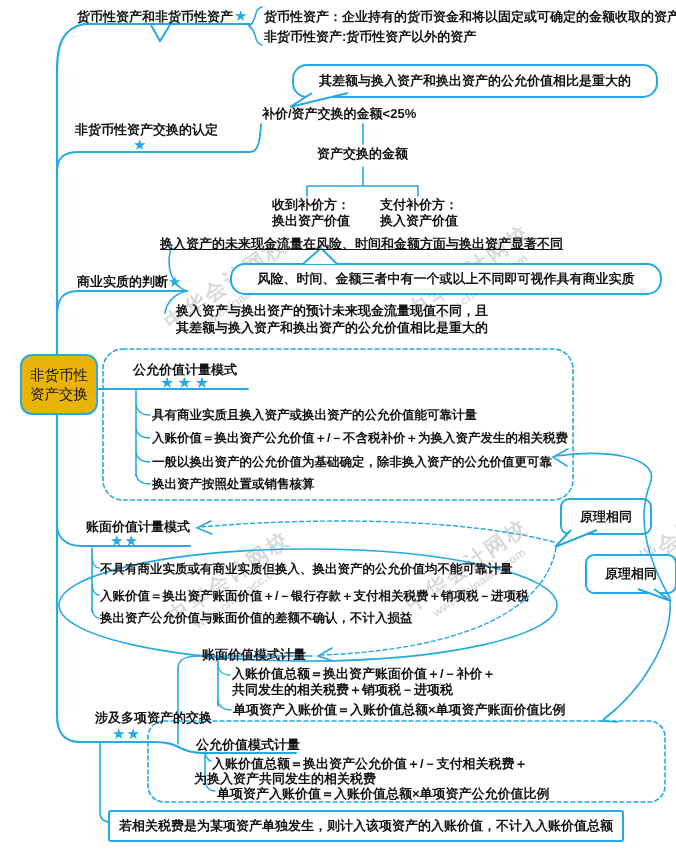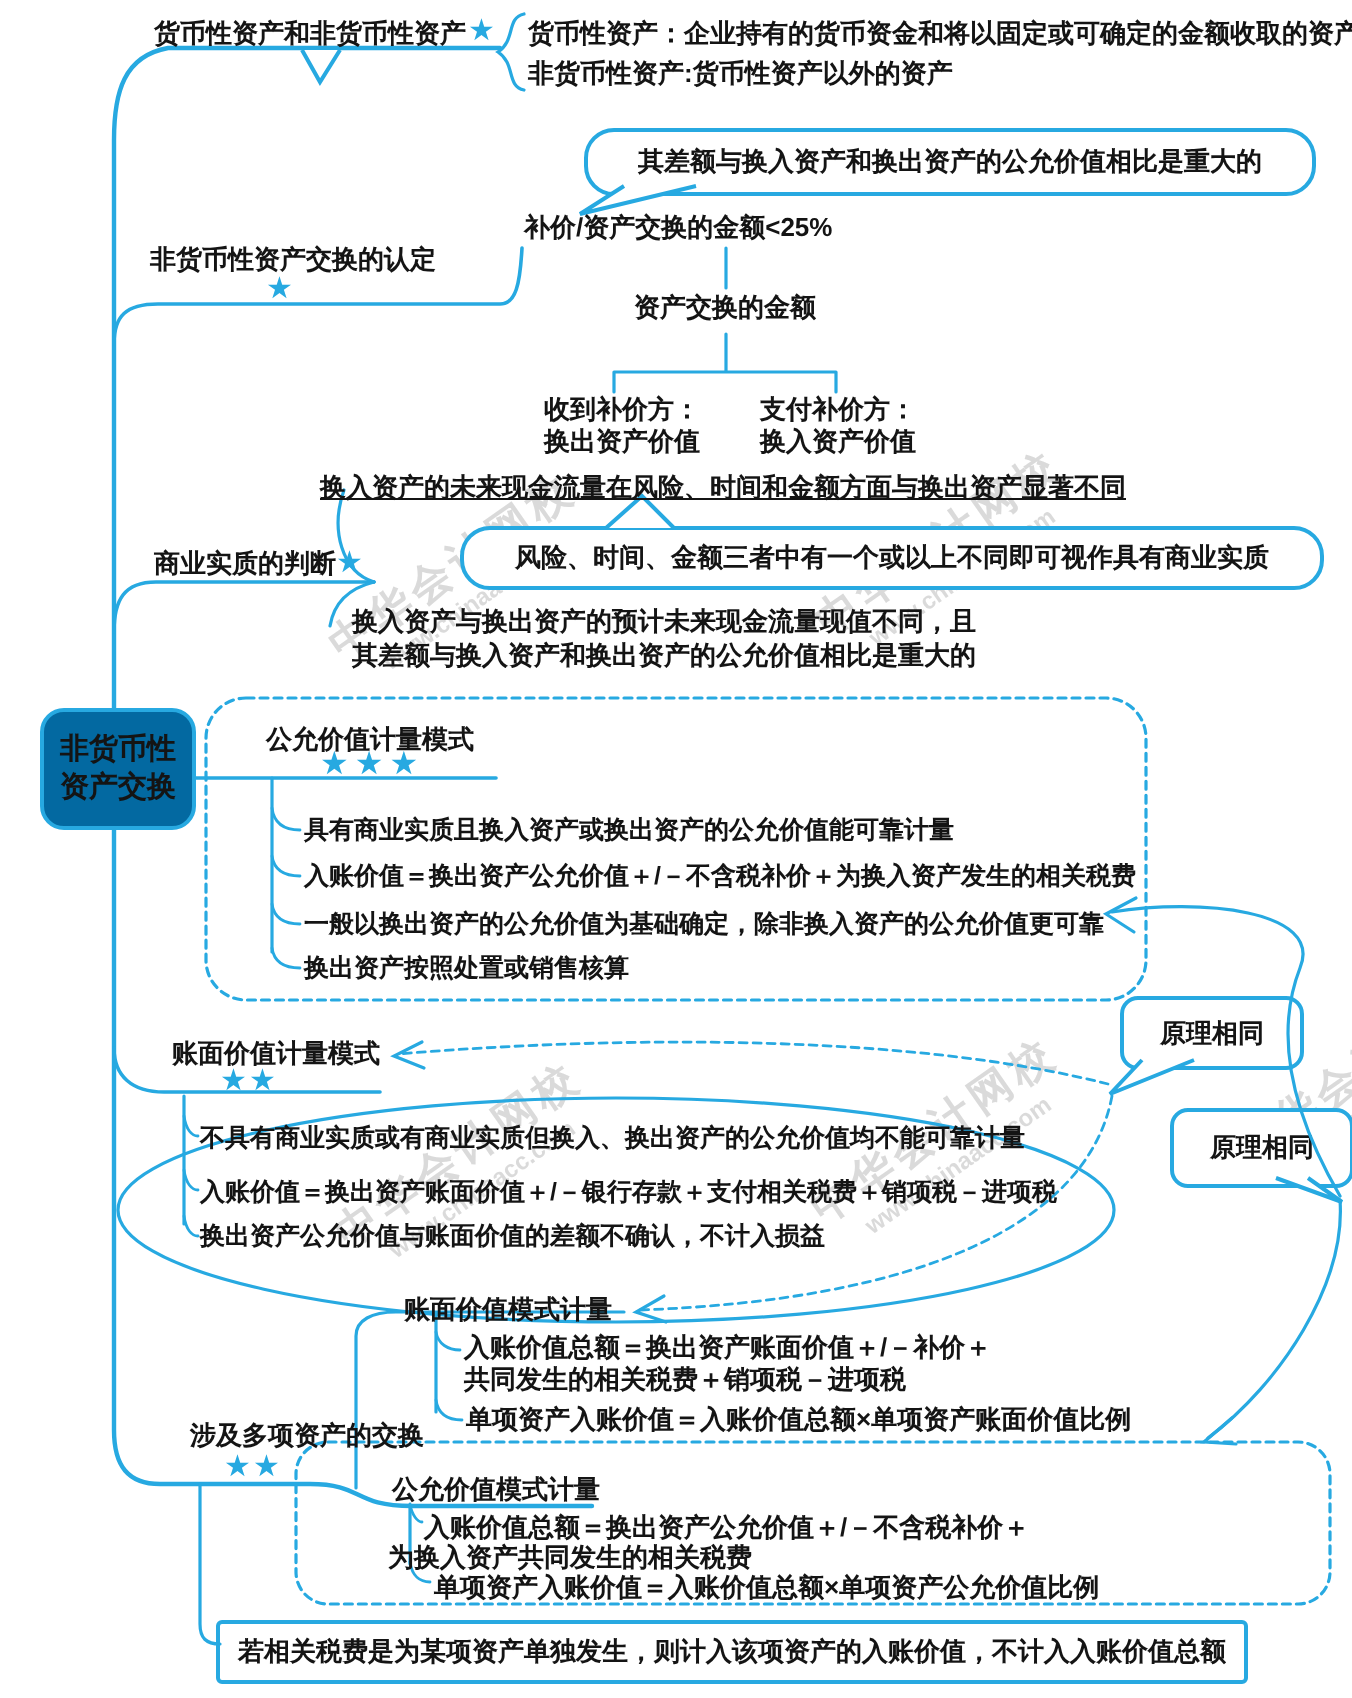--- a/index.html
+++ b/index.html
@@ -8,22 +8,22 @@
   .t{position:absolute;white-space:nowrap;font-weight:700;font-size:13px;line-height:1.2;
      color:#141414;z-index:5;}
   .small{font-size:12.5px;text-align:center;}
   .star{position:absolute;color:#27A9E1;font-size:15px;line-height:1;z-index:5;letter-spacing:1px;}
   .bubble{position:absolute;border:2px solid #27A9E1;border-radius:15px;background:#fff;
           z-index:1;display:flex;align-items:center;justify-content:center;
           font-weight:700;font-size:13px;color:#141414;}
   .bubble .inner{position:relative;z-index:5;}
   .sq{border-radius:9px;}
   #root-node{position:absolute;left:20px;top:354px;width:74px;height:57px;border:2.5px solid #27A9E1;
-             border-radius:12px;background:#0369a1;z-index:4;display:flex;flex-direction:column;
-             align-items:center;justify-content:center;font-weight:700;font-size:14.5px;
+             border-radius:12px;background:#eab308;z-index:4;display:flex;flex-direction:column;
+             align-items:center;justify-content:center;font-weight:400;font-size:14.5px;
              line-height:19px;color:#141414;}
   #bottom-box{position:absolute;left:108px;top:810px;width:512px;height:28px;border:2px solid #27A9E1;
               border-radius:3px;background:#fff;z-index:1;display:flex;align-items:center;
               justify-content:center;font-weight:700;font-size:13px;color:#141414;}
   .wm{position:absolute;z-index:0;color:#d2d2d2;opacity:.8;transform:rotate(-35deg);
       text-align:center;width:170px;font-weight:700;}
   .wm .l1{font-size:21px;letter-spacing:3px;}
   .wm .l2{font-size:12px;}
   svg{position:absolute;left:0;top:0;z-index:2;pointer-events:none;}
 </style>
@@ -162,17 +162,17 @@
   <div class="t small" style="left:100px;top:589px;">入账价值＝换出资产账面价值＋/－银行存款＋支付相关税费＋销项税－进项税</div>
   <div class="t small" style="left:100px;top:611px;">换出资产公允价值与账面价值的差额不确认，不计入损益</div>
 
   <div class="t" style="left:95px;top:710px;">涉及多项资产的交换</div>
   <div class="star" style="left:112px;top:726px;">★★</div>
   <div class="t" style="left:202px;top:647px;">账面价值模式计量</div>
   <div class="t" style="left:232px;top:666px;">入账价值总额＝换出资产账面价值＋/－补价＋</div>
   <div class="t" style="left:232px;top:682px;">共同发生的相关税费＋销项税－进项税</div>
   <div class="t" style="left:233px;top:702px;">单项资产入账价值＝入账价值总额×单项资产账面价值比例</div>
   <div class="t" style="left:196px;top:737px;">公允价值模式计量</div>
-  <div class="t" style="left:212px;top:756px;">入账价值总额＝换出资产公允价值＋/－不含税补价＋</div>
+  <div class="t" style="left:212px;top:756px;">入账价值总额＝换出资产公允价值＋/－支付相关税费＋</div>
   <div class="t" style="left:194px;top:771px;">为换入资产共同发生的相关税费</div>
   <div class="t" style="left:217px;top:786px;">单项资产入账价值＝入账价值总额×单项资产公允价值比例</div>
 
 </div>
 
 </body></html>

